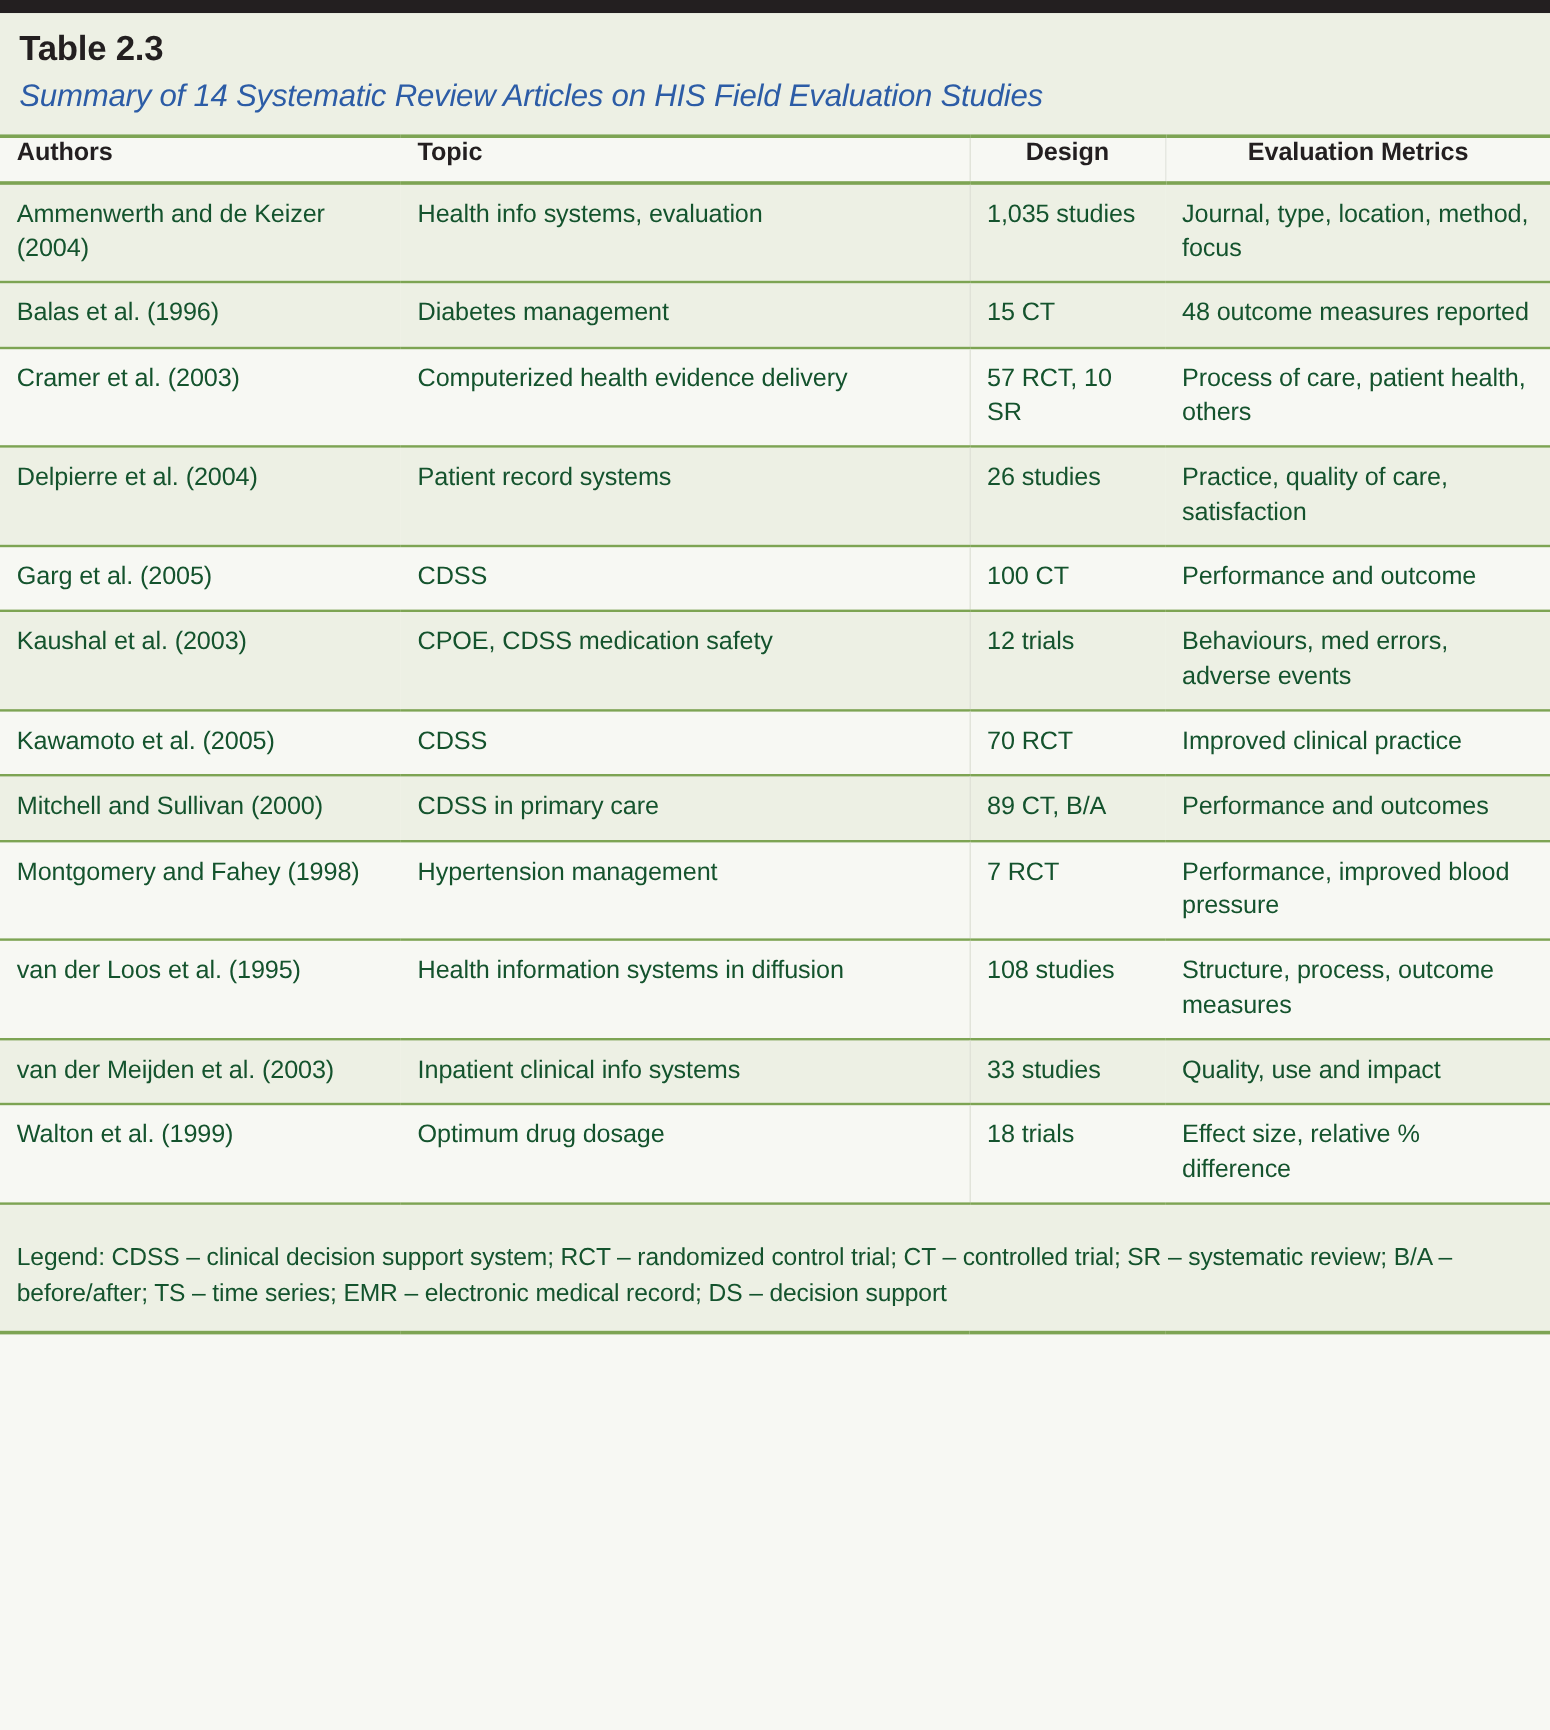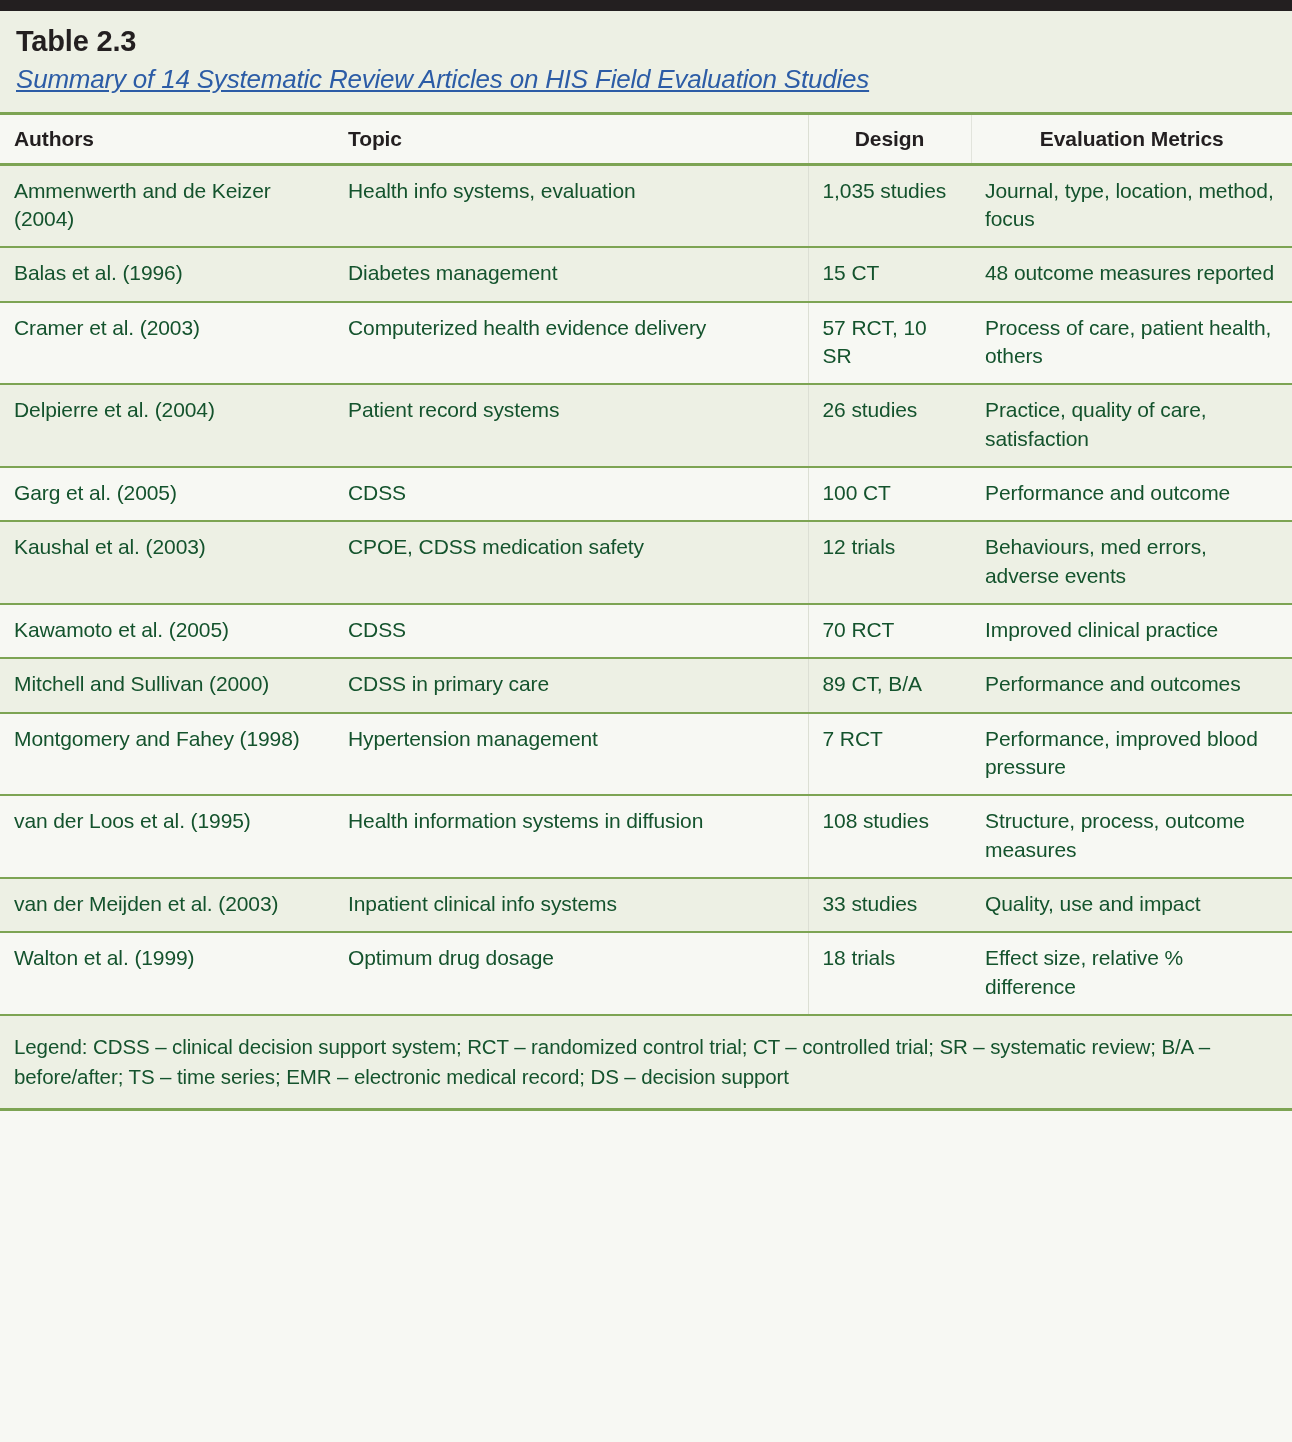--- a/index.html
+++ b/index.html
@@ -44,41 +44,40 @@
     line-height: 1.15;
     margin: 0 0 6px 0;
   }
   .table-title {
     font-size: 26px;
     font-style: italic;
     color: #2c5ca6;
     line-height: 1.2;
     margin: 0;
     letter-spacing: -0.2px;
-    text-decoration: underline;
   }
 
   
   table.data-table {
     width: 100%;
     border-collapse: collapse;
     table-layout: fixed;
     background: #f7f8f3;
   }
   table.data-table col.c-authors { width: 334px; }
   table.data-table col.c-topic   { width: 474px; }
   table.data-table col.c-design  { width: 163px; }
   table.data-table col.c-metrics { width: 321px; }
 
   thead th {
     text-align: left;
     font-size: 21px;
     font-weight: bold;
     color: #231f20;
-    padding: 12px 14px 12px 14px;
+    padding: 0 14px 12px 14px;
     background: #f7f8f3;
     border-top: 3px solid #7da453;
     border-bottom: 3px solid #7da453;
     vertical-align: top;
     letter-spacing: -0.1px;
   }
   thead th.col-design,
   thead th.col-metrics {
     border-left: 1px solid #e2e4dc;
     text-align: center;
@@ -99,21 +98,21 @@
 
   tbody td.col-design {
     border-left: 1px solid #dcdfd4;
   }
 
   
   .legend-row td {
     background: #edf0e4 !important;
     font-size: 20.5px;
     line-height: 1.45;
-    padding: 16px 14px 16px 14px;
+    padding: 29px 14px 16px 14px;
     border-bottom: 3px solid #7da453;
     border-left: none !important;
   }
 </style>
 </head>
 <body>
 
 <div class="table-figure">
 
   <div class="top-rule"></div>

